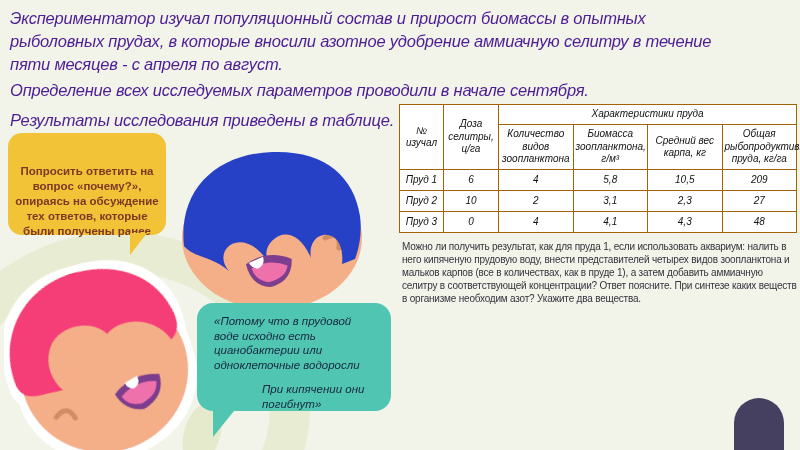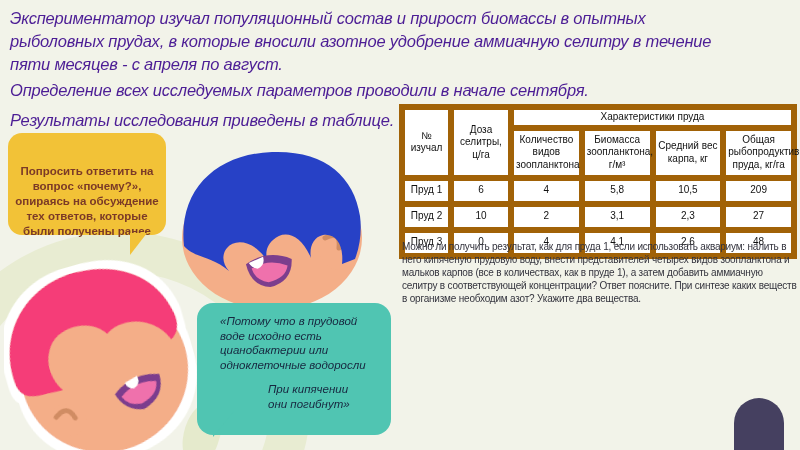--- a/index.html
+++ b/index.html
@@ -15,39 +15,39 @@
   
   .intro{position:absolute;left:10px;width:726px;font-style:italic;color:#4c1d95;
     font-size:16.5px;line-height:1.38;letter-spacing:-0.2px;}
   .intro.p1{top:7px;}
   .intro.p2{top:79px;}
   .intro.p3{top:109px;width:400px;}
 
   
   table.pond{position:absolute;left:399px;top:104px;width:398px;border-collapse:collapse;
     background:#FFFFFF;font-size:10px;color:#111;text-align:center;table-layout:fixed;}
-  table.pond td,table.pond th{border:6px solid #a16207;font-weight:normal;padding:1px 2px;line-height:1.25;}
+  table.pond td,table.pond th{border:1px solid #a16207;font-weight:normal;padding:1px 2px;line-height:1.25;font-style:italic;}
   table.pond .h-group{height:20px;}
   table.pond .h-sub td{height:42px;}
   table.pond .r td{height:18px;}
   .cw1{width:39px;}.cw2{width:50px;}.cw3{width:72px;}.cw4{width:71px;}.cw5{width:52px;}.cw6{width:108px;}
 
   
   .question{position:absolute;left:402px;top:240px;width:396px;color:#34343E;
     font-size:10px;line-height:1.3;letter-spacing:-0.2px;}
 
   
   .bubble-yellow{position:absolute;left:8px;top:133px;width:158px;height:102px;background:#F2C237;
     border-radius:14px;display:flex;align-items:center;justify-content:center;padding:4px 6px;box-sizing:border-box;}
   .bubble-yellow .txt{color:#7B3A27;font-weight:bold;font-size:11.5px;line-height:1.3;text-align:center;margin-top:35px;}
   .tail-yellow{position:absolute;left:130px;top:233px;width:0;height:0;
     border-top:22px solid #F2C237;border-right:17px solid transparent;}
 
-  .bubble-teal{position:absolute;left:197px;top:303px;width:194px;height:132px;background:#50C5B2;
-    border-radius:16px;padding:11px 23px;box-sizing:border-box;z-index:6;}
+  .bubble-teal{position:absolute;left:197px;top:303px;width:194px;height:108px;background:#50C5B2;
+    border-radius:16px;padding:11px 17px;box-sizing:border-box;z-index:6;}
   .bubble-teal .txt{color:#17273F;font-style:italic;font-size:11.5px;line-height:1.28;font-weight:500;}
   .bubble-teal .txt + .txt{margin-top:9px;margin-left:48px;}
   .tail-teal{position:absolute;left:213px;top:411px;width:0;height:0;z-index:6;
     border-top:26px solid #50C5B2;border-right:21px solid transparent;}
 
   
   .char-blue{position:absolute;left:172px;top:146px;z-index:2;}
   .char-pink{position:absolute;left:4px;top:256px;z-index:3;}
 
   
@@ -147,21 +147,21 @@
         <td>2</td>
         <td>3,1</td>
         <td>2,3</td>
         <td>27</td>
       </tr>
       <tr class="r">
         <td>Пруд 3</td>
         <td>0</td>
         <td>4</td>
         <td>4,1</td>
-        <td>2,6</td>
+        <td>4,3</td>
         <td>48</td>
       </tr>
     </tbody>
   </table>
 
   <div class="question">Можно ли получить результат, как для пруда 1, если использовать аквариум: налить в него кипяченую прудовую воду, внести представителей четырех видов зоопланктона и мальков карпов (все в количествах, как в пруде 1), а затем добавить аммиачную селитру в соответствующей концентрации? Ответ поясните. При синтезе каких веществ в организме необходим азот? Укажите два вещества.</div>
 
   <div class="dome"></div>
 
 </div>

